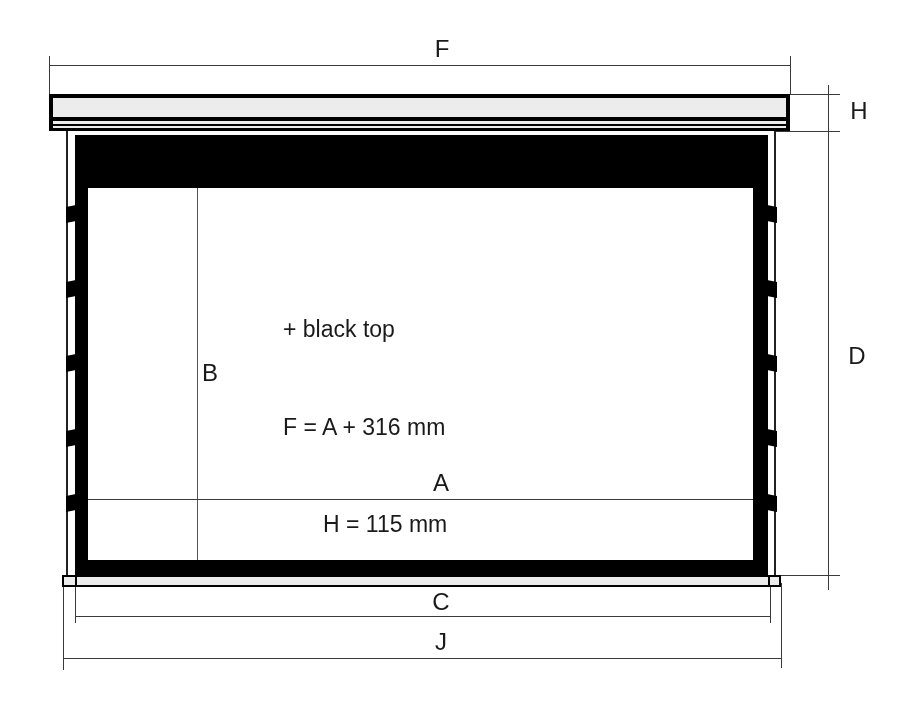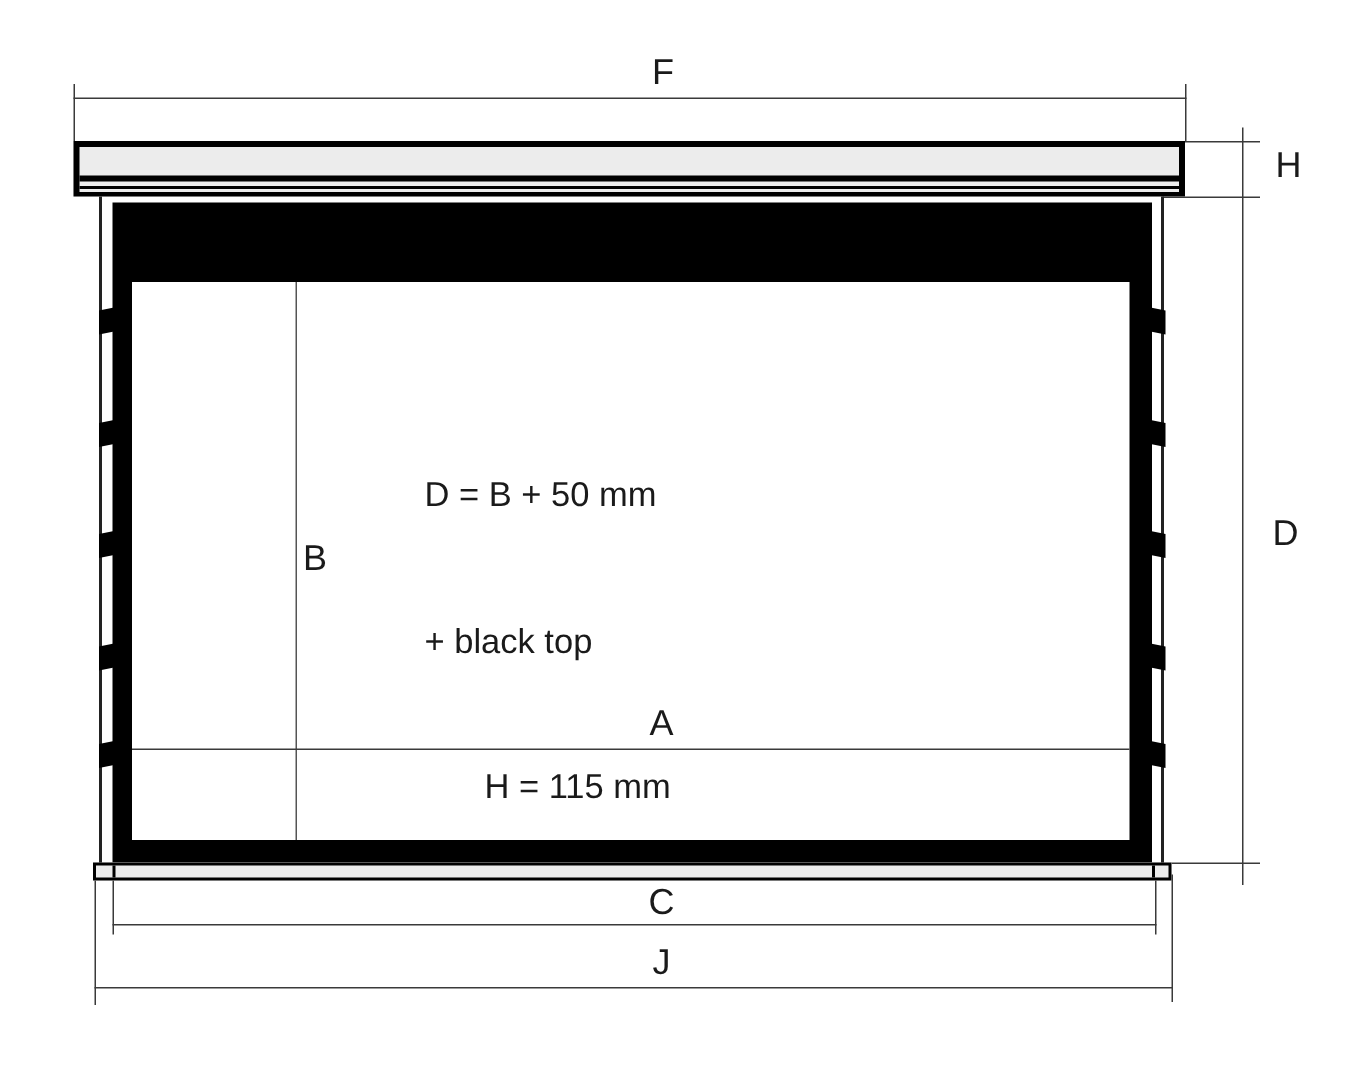--- a/index.html
+++ b/index.html
@@ -107,19 +107,19 @@
   <div class="vline" style="left:770px;top:587px;height:36px;"></div>
   <div class="hline" style="left:75px;top:616px;width:696px;"></div>
   <div class="dim-label" style="left:428px;top:590px;">C</div>
 
   <div class="vline" style="left:63px;top:587px;height:83px;"></div>
   <div class="vline" style="left:781px;top:583px;height:85px;"></div>
   <div class="hline" style="left:63px;top:658px;width:719px;"></div>
   <div class="dim-label" style="left:428px;top:630px;">J</div>
 
   <div id="formulas">
-    <div class="formula-line">D = B + 50 mm</div>
     <div class="formula-line">+ black top</div>
+    <div class="formula-line">F = A + 316 mm</div>
     <div class="formula-line">H = 115 mm</div>
     
   </div>
 
 </div>
 
 </body></html>

